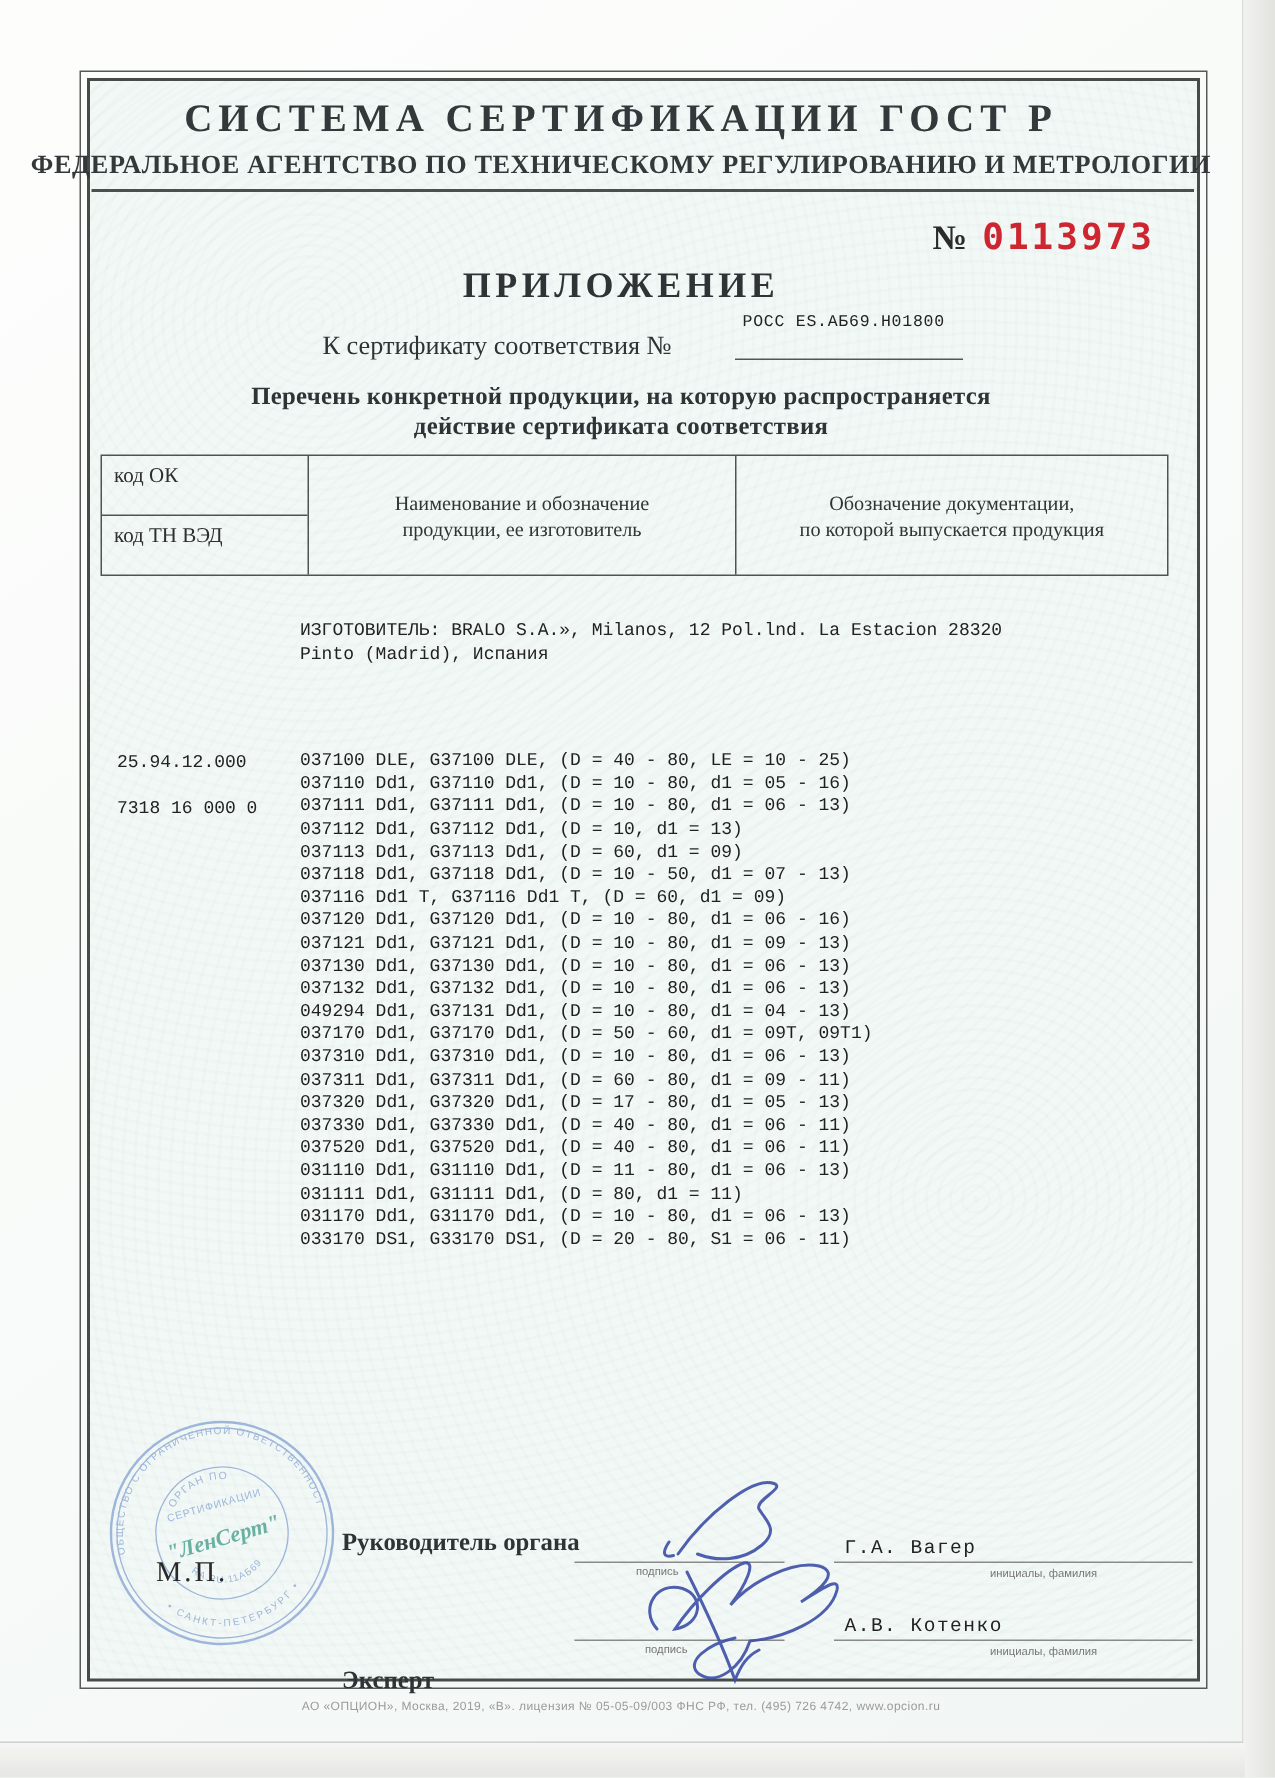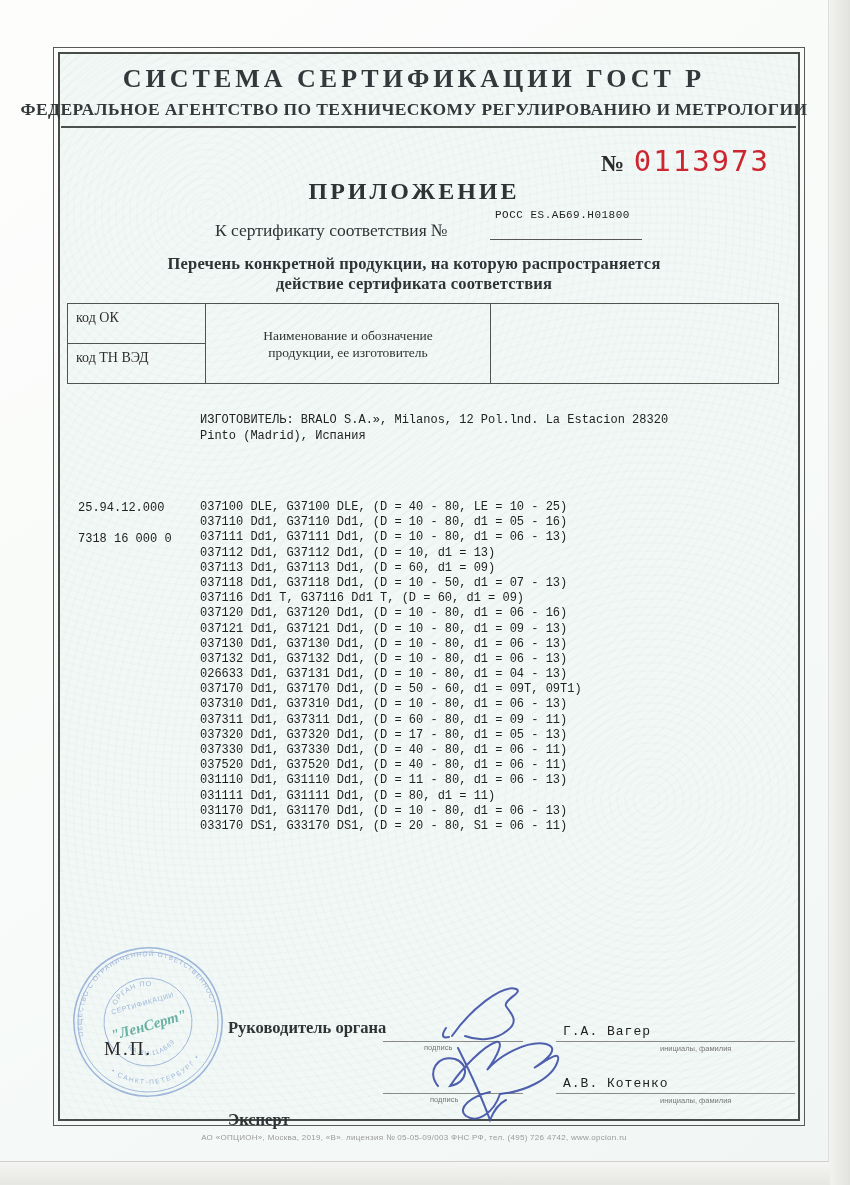--- a/index.html
+++ b/index.html
@@ -31,21 +31,21 @@
       #f2f8f6;
   }
   .abs{position:absolute;}
   .center{left:0;width:828px;text-align:center;}
   .h1{font-weight:bold;font-size:26px;letter-spacing:4px;color:#33383a;}
   .h2{font-weight:bold;font-size:17.5px;letter-spacing:0.4px;color:#33383a;}
   .divider{left:61px;width:735px;top:126px;height:0;border-top:2.2px solid #4b504d;}
   .num-row{left:0;top:144px;width:770px;text-align:right;}
   .num-prefix{font-size:23px;color:#2b2b2b;font-weight:bold;margin-right:10px;}
   .num-value{font-family:"DejaVu Sans Mono","Liberation Mono",monospace;
-    font-size:29px;font-weight:normal;letter-spacing:2px;}
+    font-size:24px;font-weight:bold;letter-spacing:2px;}
   .title{font-weight:bold;font-size:24px;letter-spacing:3px;color:#2f3335;}
   .cert-label{font-size:17.5px;color:#2f3335;}
   .mono{font-family:"Liberation Mono","DejaVu Sans Mono",monospace;color:#222;white-space:pre;}
   .cert-value{font-size:11px;letter-spacing:0.5px;}
   .cert-line{border-bottom:1.2px solid #555;}
   .subtitle{font-weight:bold;font-size:16.5px;letter-spacing:0.2px;color:#2f3335;}
   
   .tbl{
     left:67px;top:303px;width:710px;height:79px;
     border:1.2px solid #4f544f;display:grid;grid-template-columns:138px 285px 287px;
@@ -107,41 +107,45 @@
 
   <div class="abs tbl">
     <div class="c1">
       <div>код ОК</div>
       <div>код ТН ВЭД</div>
     </div>
     <div class="c2">
       <div>Наименование и обозначение</div>
       <div>продукции, ее изготовитель</div>
     </div>
+    <div class="c3">
+      <div>Обозначение документации,</div>
+      <div>по которой выпускается продукция</div>
+    </div>
   </div>
 
   <div class="abs mono body-mono" style="left:200px;top:412px;">ИЗГОТОВИТЕЛЬ: BRALO S.A.», Milanos, 12 Pol.lnd. La Estacion 28320
 Pinto (Madrid), Испания</div>
 
   <div class="abs mono code" style="left:78px;top:501px;">25.94.12.000</div>
   <div class="abs mono code" style="left:78px;top:531.5px;">7318 16 000 0</div>
 
   <div class="abs product-list">
       <div class="product-line">037100 DLE, G37100 DLE, (D = 40 - 80, LE = 10 - 25)</div>
       <div class="product-line">037110 Dd1, G37110 Dd1, (D = 10 - 80, d1 = 05 - 16)</div>
       <div class="product-line">037111 Dd1, G37111 Dd1, (D = 10 - 80, d1 = 06 - 13)</div>
       <div class="product-line">037112 Dd1, G37112 Dd1, (D = 10, d1 = 13)</div>
       <div class="product-line">037113 Dd1, G37113 Dd1, (D = 60, d1 = 09)</div>
       <div class="product-line">037118 Dd1, G37118 Dd1, (D = 10 - 50, d1 = 07 - 13)</div>
       <div class="product-line">037116 Dd1 T, G37116 Dd1 T, (D = 60, d1 = 09)</div>
       <div class="product-line">037120 Dd1, G37120 Dd1, (D = 10 - 80, d1 = 06 - 16)</div>
       <div class="product-line">037121 Dd1, G37121 Dd1, (D = 10 - 80, d1 = 09 - 13)</div>
       <div class="product-line">037130 Dd1, G37130 Dd1, (D = 10 - 80, d1 = 06 - 13)</div>
       <div class="product-line">037132 Dd1, G37132 Dd1, (D = 10 - 80, d1 = 06 - 13)</div>
-      <div class="product-line">026633 Dd1, G37131 Dd1, (D = 10 - 80, d1 = 04 - 13)</div>
+      <div class="product-line">049294 Dd1, G37131 Dd1, (D = 10 - 80, d1 = 04 - 13)</div>
       <div class="product-line">037170 Dd1, G37170 Dd1, (D = 50 - 60, d1 = 09T, 09T1)</div>
       <div class="product-line">037310 Dd1, G37310 Dd1, (D = 10 - 80, d1 = 06 - 13)</div>
       <div class="product-line">037311 Dd1, G37311 Dd1, (D = 60 - 80, d1 = 09 - 11)</div>
       <div class="product-line">037320 Dd1, G37320 Dd1, (D = 17 - 80, d1 = 05 - 13)</div>
       <div class="product-line">037330 Dd1, G37330 Dd1, (D = 40 - 80, d1 = 06 - 11)</div>
       <div class="product-line">037520 Dd1, G37520 Dd1, (D = 40 - 80, d1 = 06 - 11)</div>
       <div class="product-line">031110 Dd1, G31110 Dd1, (D = 11 - 80, d1 = 06 - 13)</div>
       <div class="product-line">031111 Dd1, G31111 Dd1, (D = 80, d1 = 11)</div>
       <div class="product-line">031170 Dd1, G31170 Dd1, (D = 10 - 80, d1 = 06 - 13)</div>
       <div class="product-line">033170 DS1, G33170 DS1, (D = 20 - 80, S1 = 06 - 11)</div>

